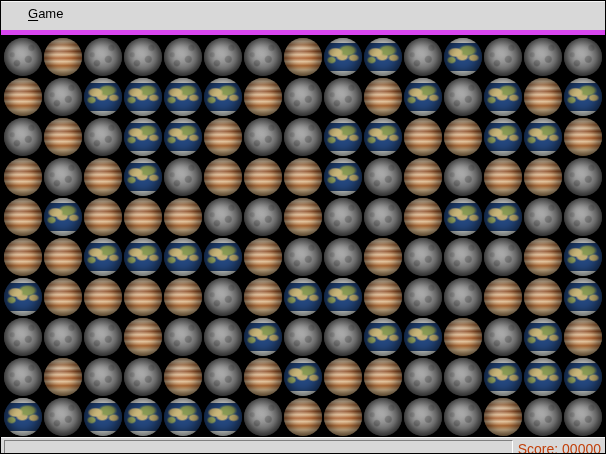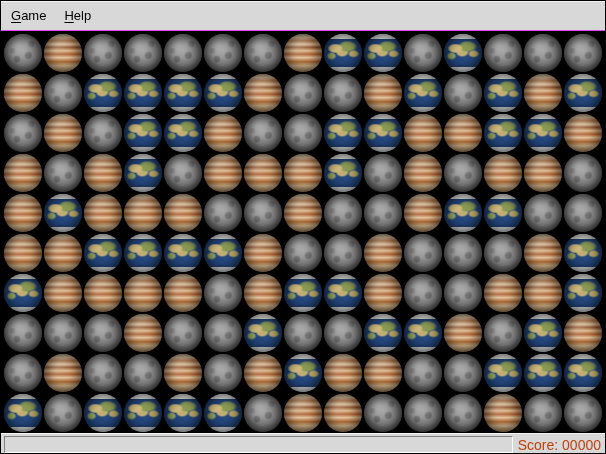--- a/index.html
+++ b/index.html
@@ -13,23 +13,23 @@
     width:606px; height:454px;
     border:1px solid #000;
     background:#d8d8d8;
     display:flex; flex-direction:column;
     overflow:hidden;
   }
   
   .menubar {
     height:29px; flex:0 0 29px;
     background:#d8d8d8;
-    display:flex; align-items:center;
-    padding-left:1px;
-    border-bottom:1px solid #d946ef;
+    display:flex; align-items:flex-start;
+    padding-left:18px;
+    border-bottom:5px solid #d946ef;
     box-shadow:inset 0 1px 0 #f4f4f4;
   }
   .menu-item {
     font-size:13px; color:#000;
     padding:5px 9px;
     cursor:default;
   }
   .menu-item .accel { text-decoration:underline; text-underline-offset:2px; }
   
   .board {
@@ -97,21 +97,20 @@
     white-space:nowrap;
   }
 </style>
 </head>
 <body>
 
 <div class="window">
 
   <div class="menubar">
     <div class="menu-item"><span class="accel">G</span><span>ame</span></div>
-    <div class="menu-item"><span class="accel">H</span><span>elp</span></div>
   </div>
 
   <div class="board">
       <div class="cell">
         <div class="ball M"></div>
       </div>
       <div class="cell">
         <div class="ball J"></div>
       </div>
       <div class="cell">

